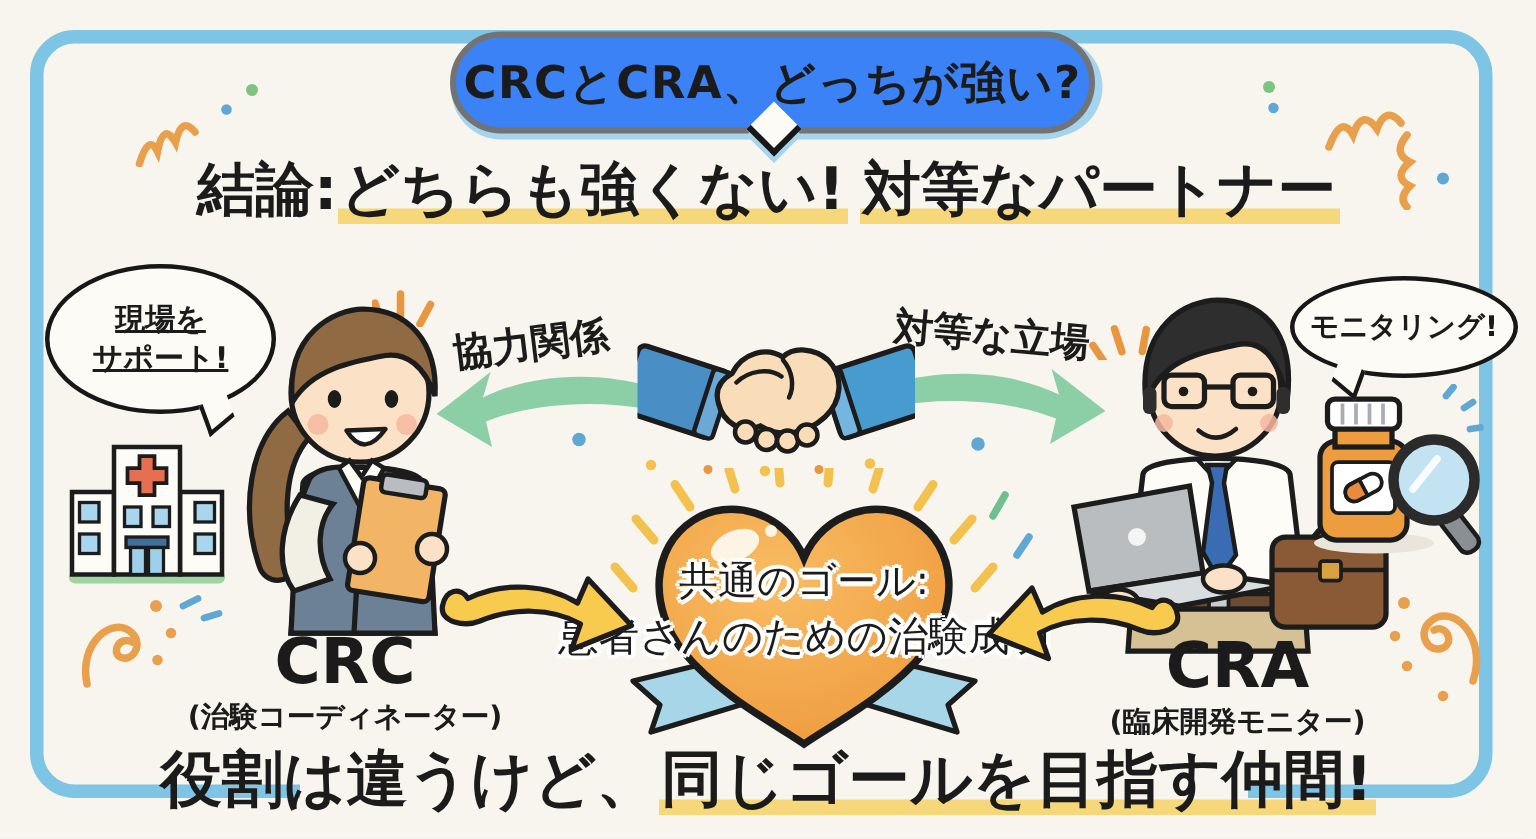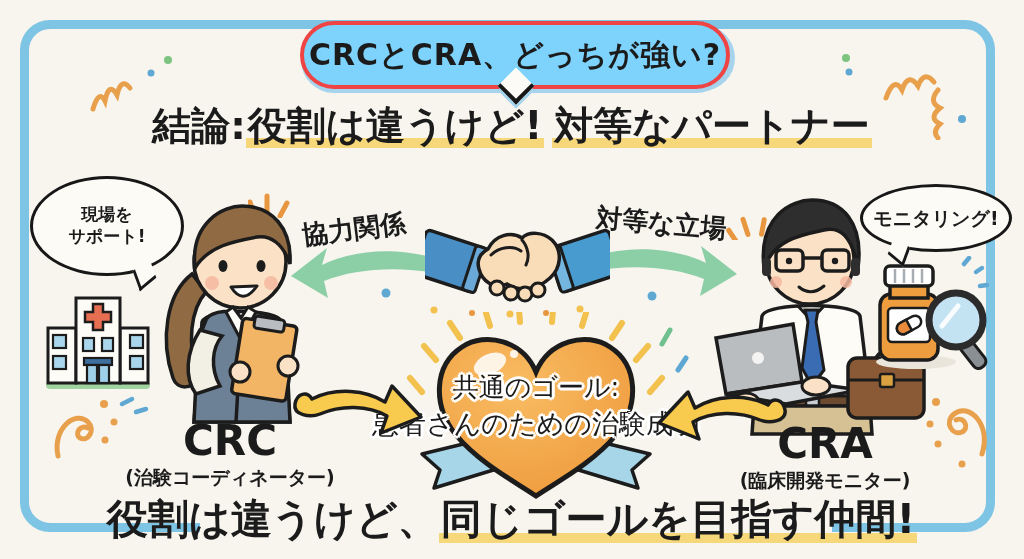--- a/index.html
+++ b/index.html
@@ -4,37 +4,37 @@
 <style>
   html,body{margin:0;padding:0;background:#efece5;}
   .canvas{position:relative;width:1024px;height:559px;background:#f7f5ee;overflow:hidden;
           font-family:"DejaVu Sans",sans-serif;color:#1b1b1b;}
   .abs{position:absolute;}
   
   .frame{left:20px;top:20px;width:975px;height:512px;border:9px solid #7ec4e4;border-radius:30px;
          box-sizing:border-box;z-index:1;}
   .frame-gap{left:200px;top:506px;width:632px;height:34px;background:#f7f5ee;z-index:2;}
   
-  .title-bubble{left:300px;top:21px;width:422px;height:60px;background:#7dd3fc;border:4px solid #ef4444;
+  .title-bubble{left:300px;top:21px;width:422px;height:60px;background:#3b82f6;border:4px solid #737373;
                 border-radius:34px;z-index:6;display:flex;align-items:center;justify-content:center;
                 box-shadow:0 5px 0 -1px #a6d4ec, 6px 3px 0 -1px #a6d4ec;}
   .title-bubble .txt{font-size:30px;font-weight:bold;letter-spacing:1px;white-space:nowrap;}
   .title-tail{position:absolute;left:50%;bottom:-14px;margin-left:-12px;width:22px;height:22px;background:#fcfbf6;
               border-right:4px solid #171717;border-bottom:4px solid #171717;transform:rotate(45deg);
               box-shadow:3px 3px 0 #a6d4ec;}
   
   .conclusion{left:0;top:99px;width:1024px;text-align:center;font-size:39px;font-weight:bold;
               white-space:nowrap;z-index:6;letter-spacing:0;}
   .hl{box-shadow:inset 0 -13px 0 -3px #f6d77a;padding:0 2px;}
   .hl2{margin-left:8px;}
   
   .bubble{background:#fcfbf6;border:3.5px solid #171717;display:flex;align-items:center;justify-content:center;
           text-align:center;font-weight:bold;z-index:6;}
   .bubble .bt{white-space:pre-line;line-height:1.28;}
-  .bubble-left{left:30px;top:176px;width:148px;height:94px;border-radius:50% / 50%;font-size:17px;}
+  .bubble-left{left:30px;top:176px;width:148px;height:94px;border-radius:50% / 50%;font-size:20px;text-decoration:underline;}
   .tail-br{position:absolute;right:26px;bottom:-12px;width:18px;height:18px;background:#fcfbf6;
            border-right:3.5px solid #171717;border-bottom:3.5px solid #171717;transform:rotate(60deg) skew(10deg,10deg);}
   .bubble-right{left:860px;top:184px;width:146px;height:62px;border-radius:50% / 50%;font-size:19px;justify-content:center;}
   .tail-bl{position:absolute;left:26px;bottom:-12px;width:17px;height:17px;background:#fcfbf6;
            border-left:3.5px solid #171717;border-bottom:3.5px solid #171717;transform:rotate(-60deg) skew(-10deg,-10deg);}
   
   .arrow-label{font-size:26px;font-weight:bold;z-index:6;white-space:nowrap;}
   .lbl-left{left:302px;top:212px;transform:rotate(-7deg);}
   .lbl-right{left:596px;top:206px;transform:rotate(5deg);}
   
@@ -154,21 +154,21 @@
         <circle cx="16" cy="56" r="3.5" fill="#e8a04c"></circle>
         <circle cx="40" cy="76" r="3.5" fill="#e8a04c"></circle>
     </svg>
   </div>
 
   <div class="abs title-bubble">
     <span class="txt">CRCとCRA、どっちが強い?</span>
     <div class="title-tail"></div>
   </div>
 
-  <div class="abs conclusion"><span>結論:</span><span class="hl">役割は違うけど!</span><span class="hl hl2">対等なパートナー</span></div>
+  <div class="abs conclusion"><span>結論:</span><span class="hl">どちらも強くない!</span><span class="hl hl2">対等なパートナー</span></div>
 
   <div class="abs bubble bubble-left">
     <span class="bt">現場を
 サポート!</span>
     <div class="tail-br"></div>
   </div>
 
   <div class="abs bubble bubble-right">
     <span class="bt">モニタリング!</span>
     <div class="tail-bl"></div>

